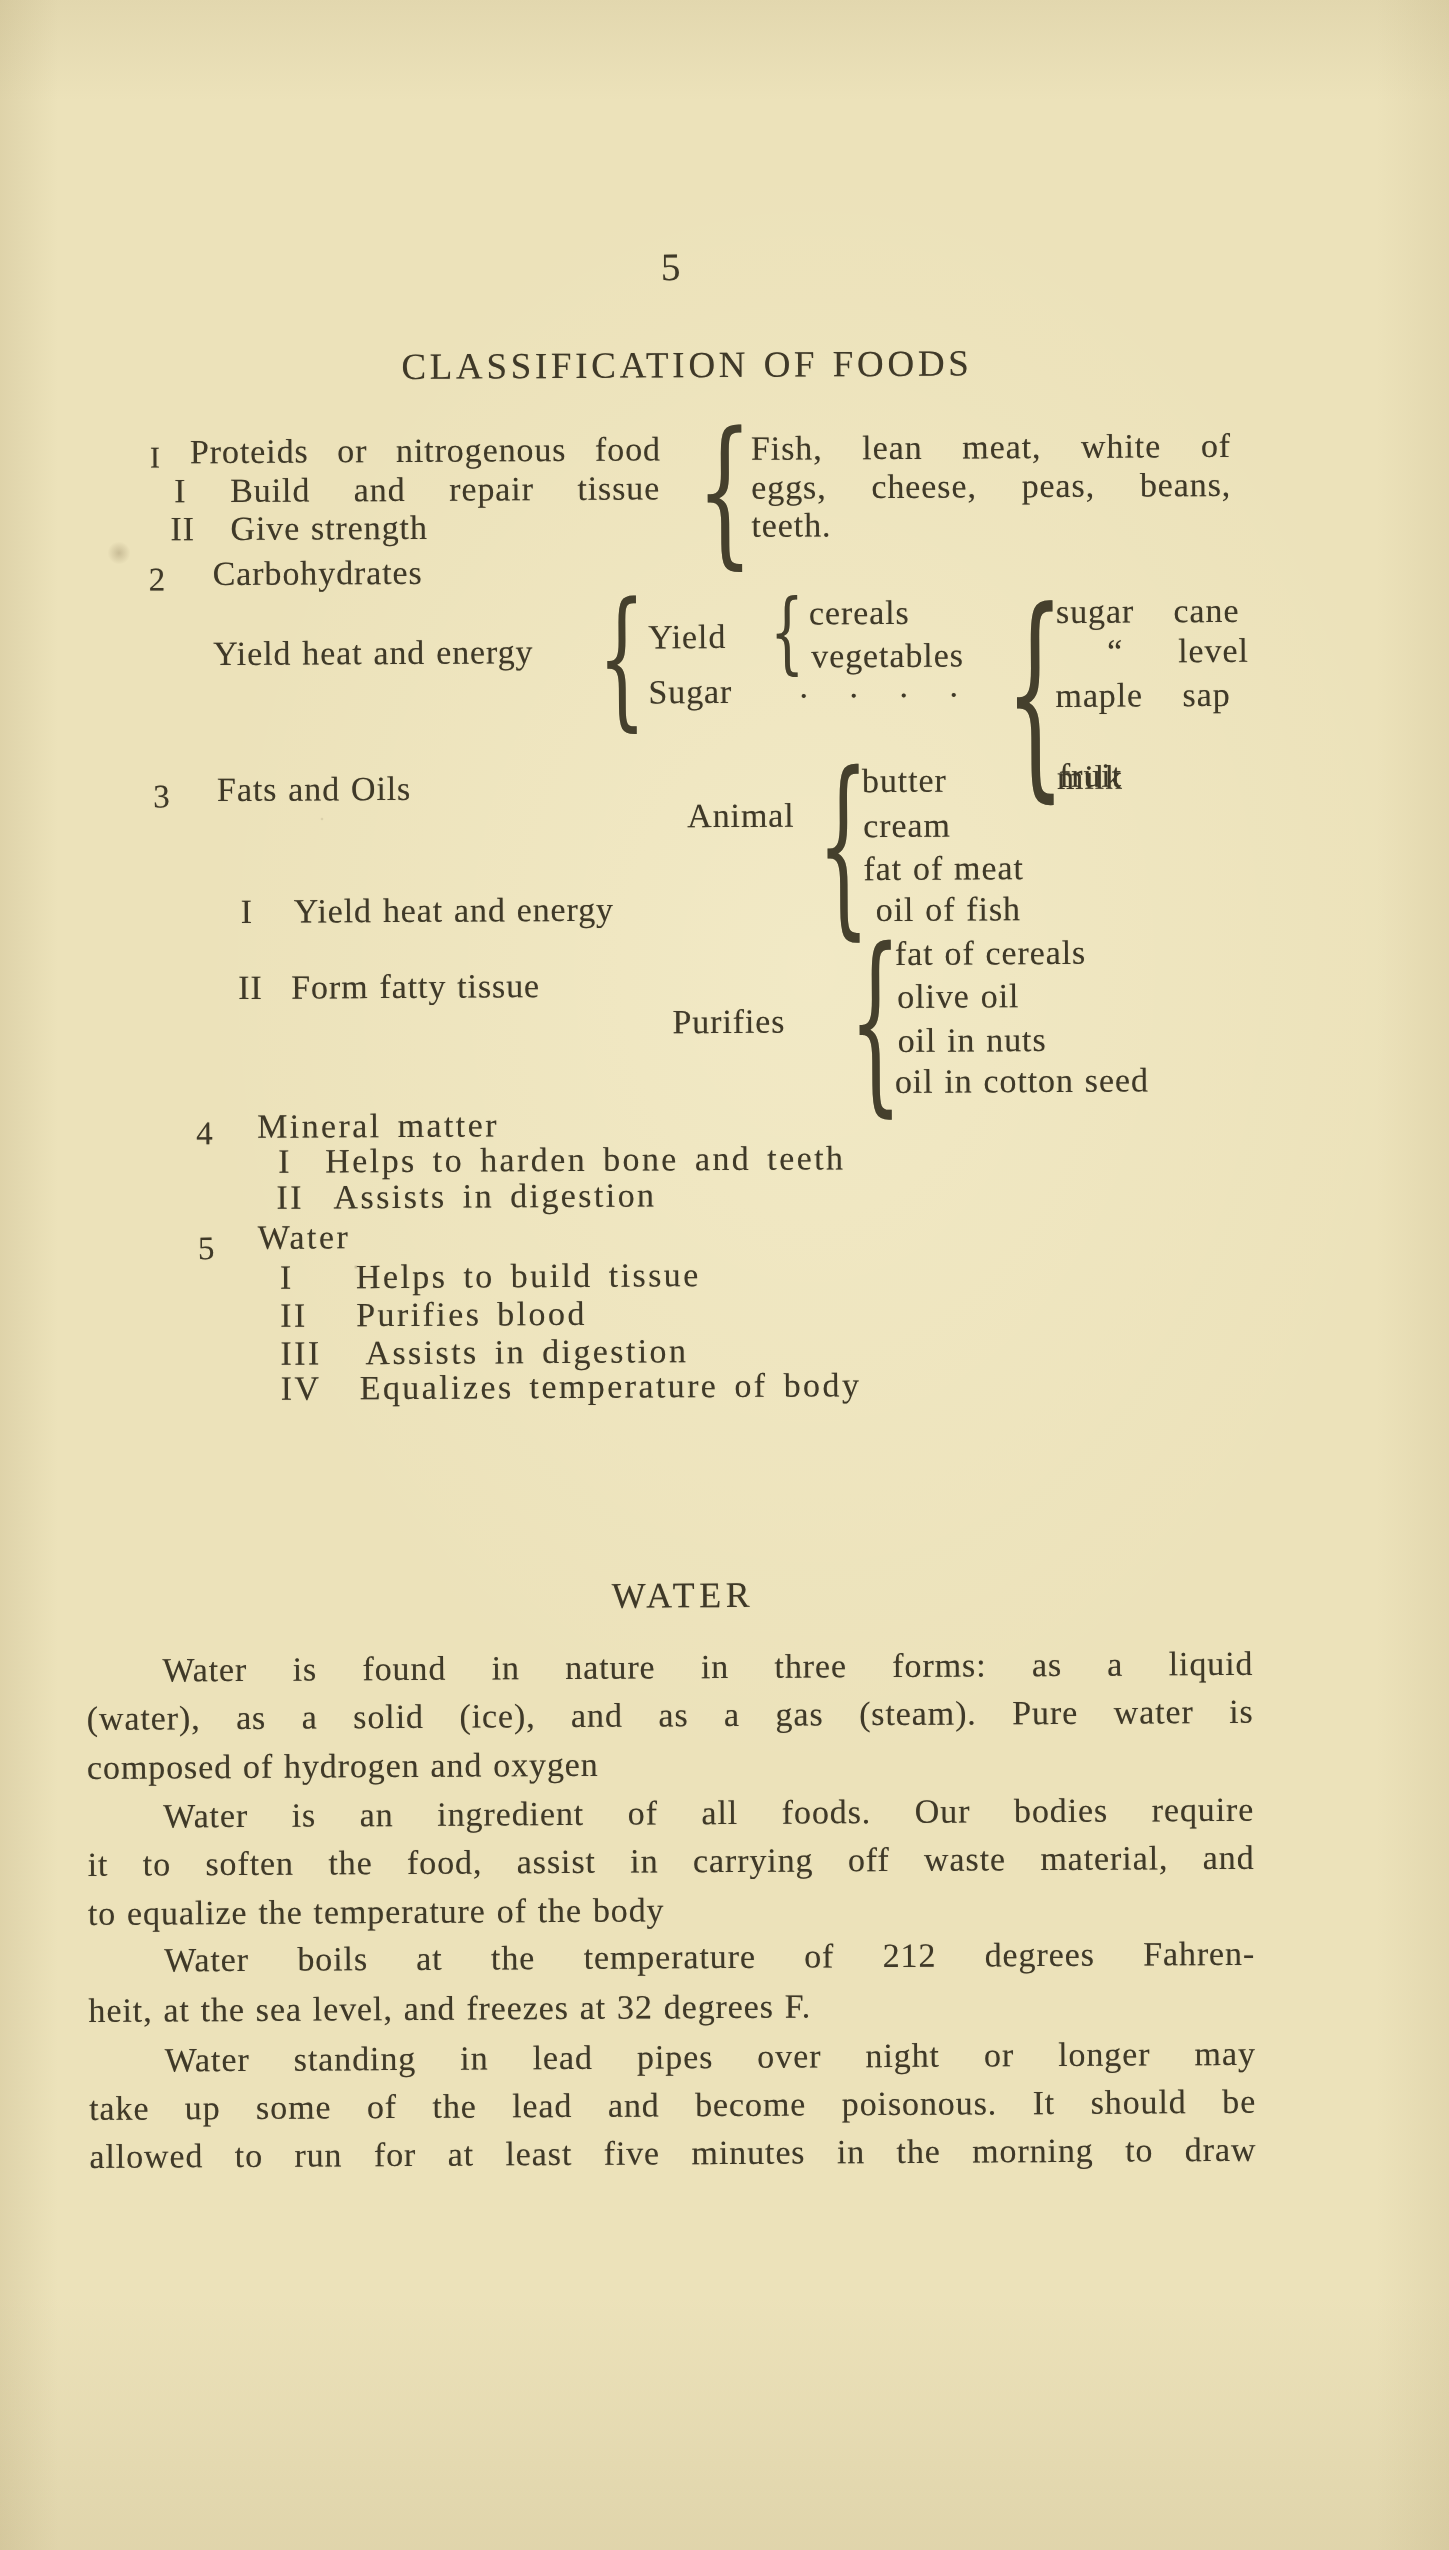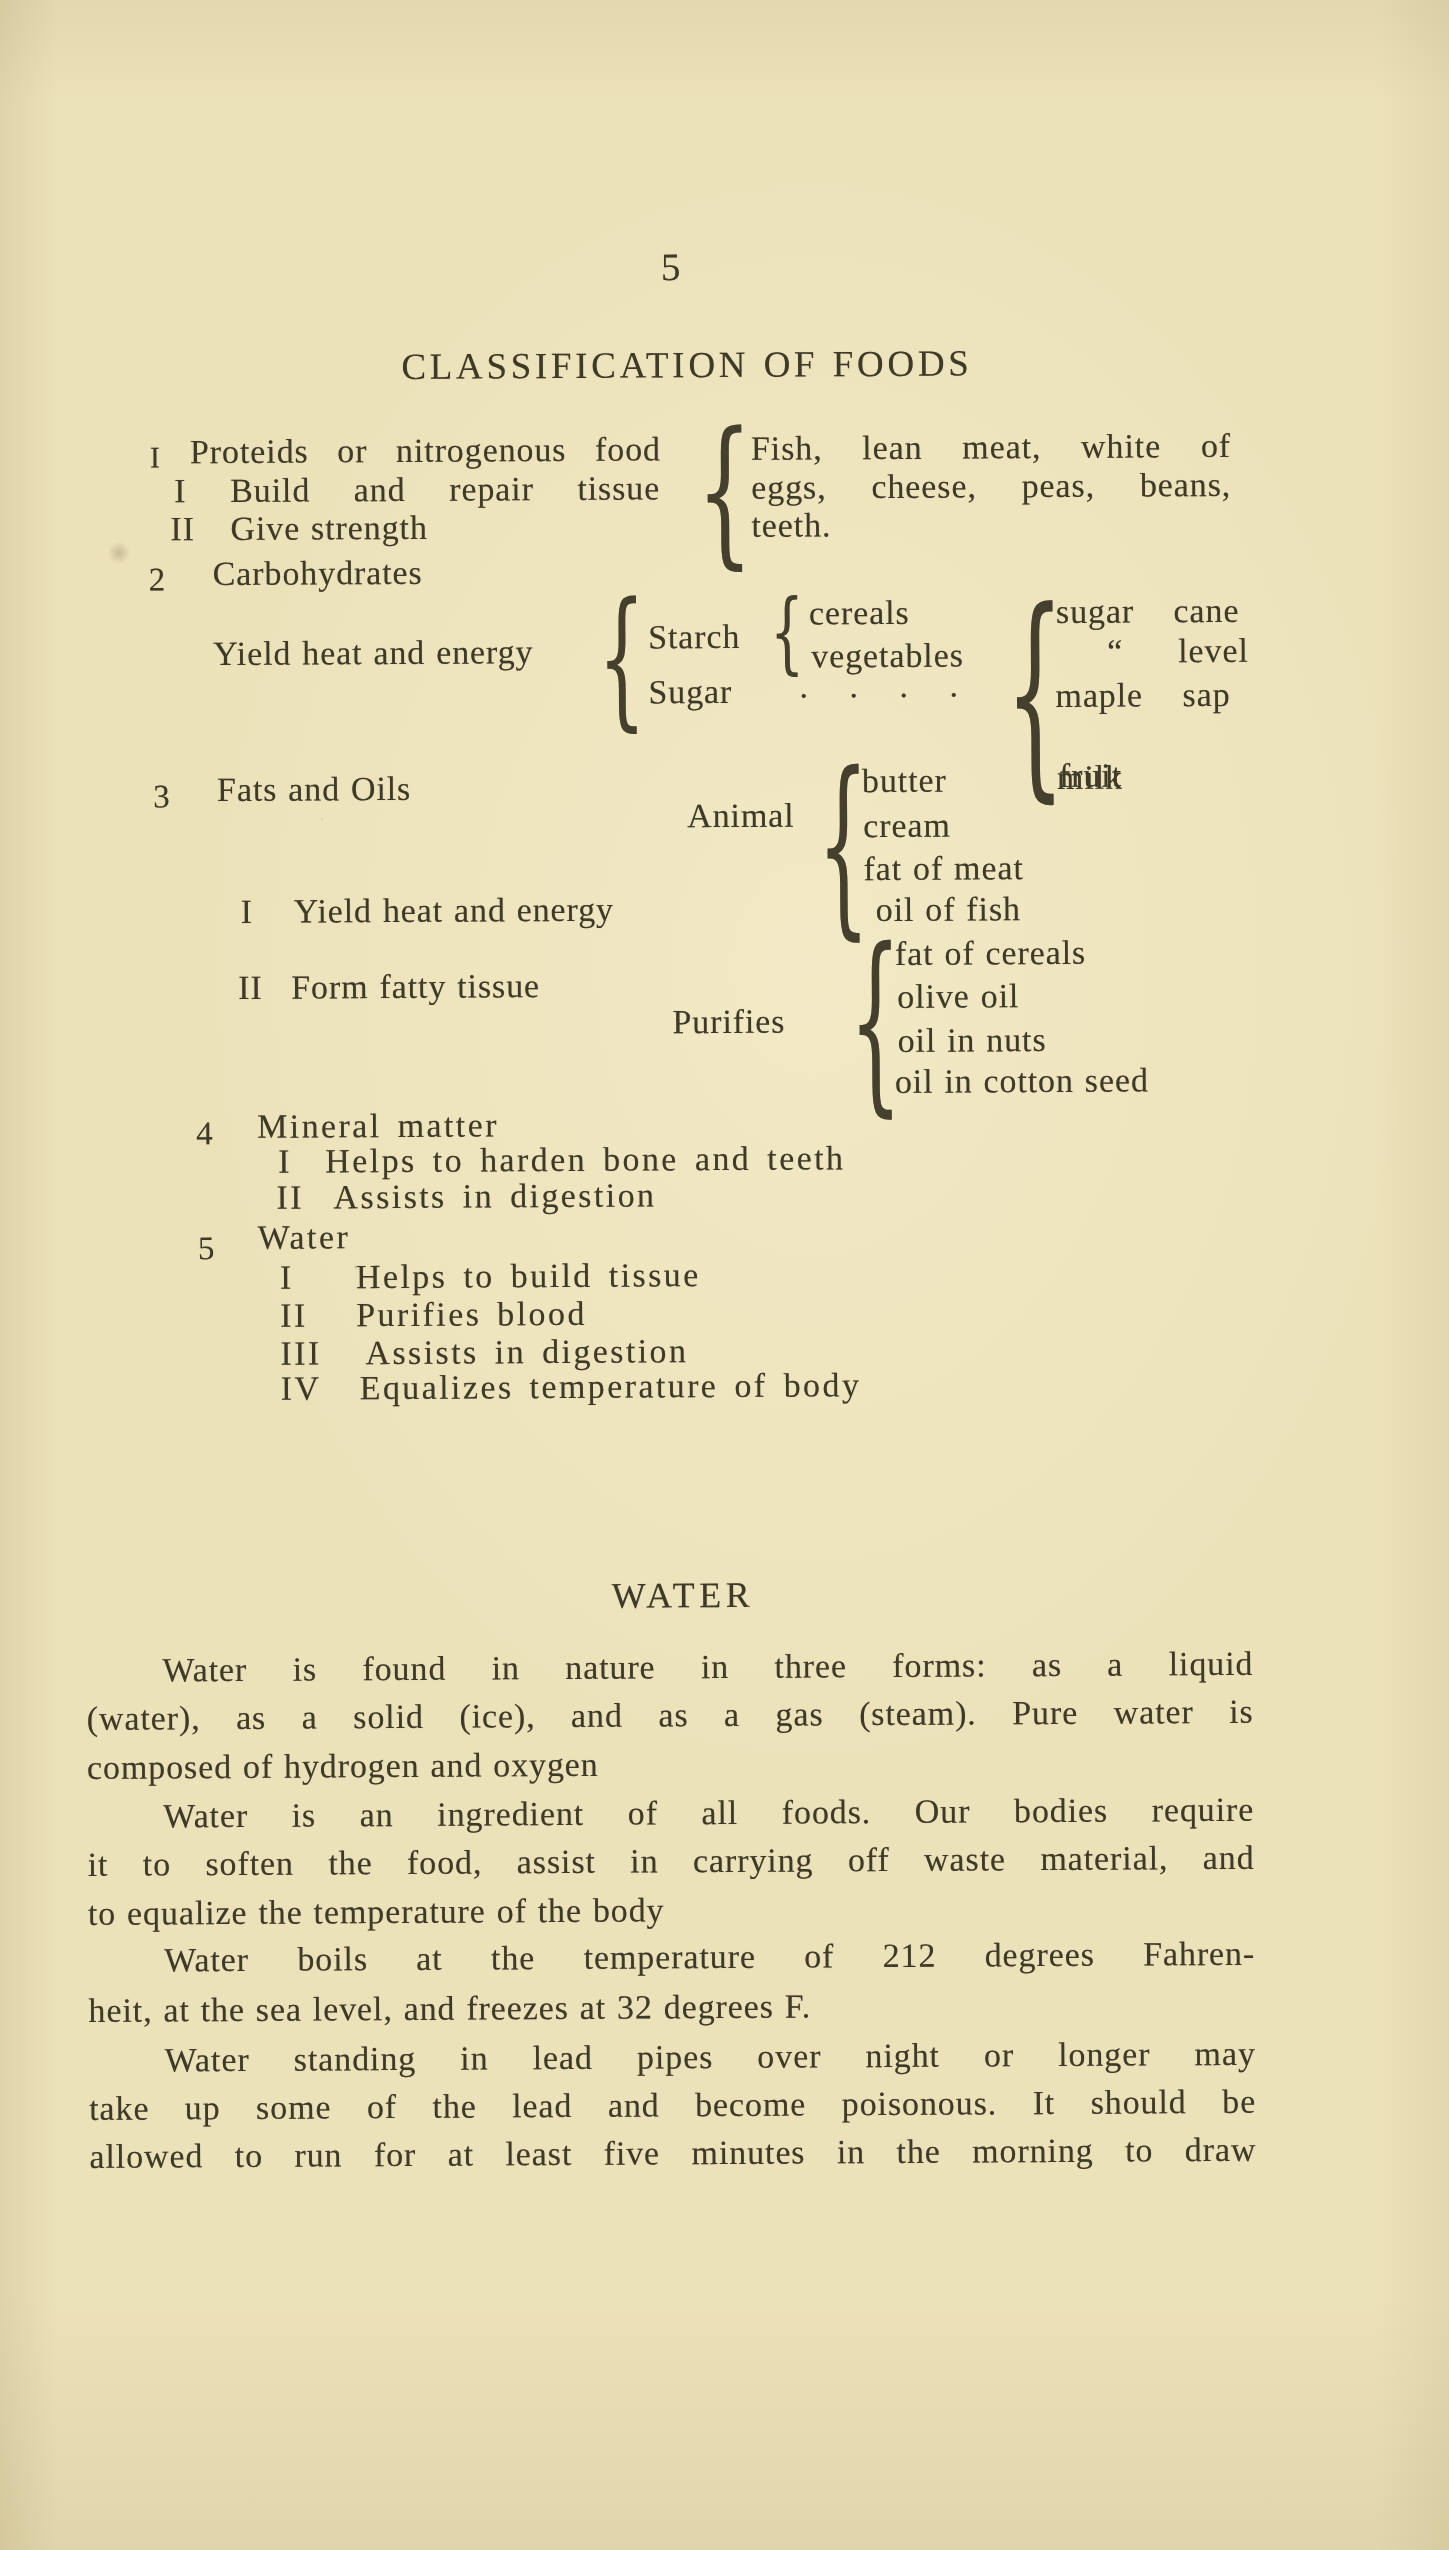--- a/index.html
+++ b/index.html
@@ -77,21 +77,21 @@
     <div class="t j" style="left:235px; top:468px; width:430px;">Build and repair tissue</div>
     <div class="t j" style="left:756px; top:468px; width:480px;">eggs, cheese, peas, beans,</div>
     <div class="t" style="left:175px; top:506px;">II</div>
     <div class="t" style="left:235px; top:506px;">Give strength</div>
     <div class="t" style="left:756px; top:506px;">teeth.</div>
 
     <div class="t num" style="left:153px; top:557px;">2</div>
     <div class="t" style="left:217px; top:551px;">Carbohydrates</div>
     <div class="t" style="left:217px; top:631px;">Yield heat and energy</div>
     <div class="brace" style="left:597px; top:585px; width:57px; height:143px; font-size:150px; transform:scale(0.5,1);">{</div>
-    <div class="t" style="left:652px; top:617px;">Starch</div>
+    <div class="t" style="left:652px; top:617px;">Yield</div>
     <div class="brace" style="left:774px; top:590px; width:34px; height:85px; font-size:89px; transform:scale(0.6,1);">{</div>
     <div class="t" style="left:813px; top:594px;">cereals</div>
     <div class="t" style="left:815px; top:637px;">vegetables</div>
     <div class="t" style="left:652px; top:672px;">Sugar</div>
     <div class="t dots" style="left:803px; top:667px;">.  .  .  .</div>
     <div class="brace" style="left:996px; top:588px; width:85px; height:211px; font-size:222px; transform:scale(0.42,1);">{</div>
     <div class="t ws" style="left:1060px; top:594px;">sugar cane</div>
     <div class="t" style="left:1111px; top:634px;">“</div>
     <div class="t" style="left:1182px; top:634px;">level</div>
     <div class="t ws" style="left:1059px; top:678px;">maple sap</div>

